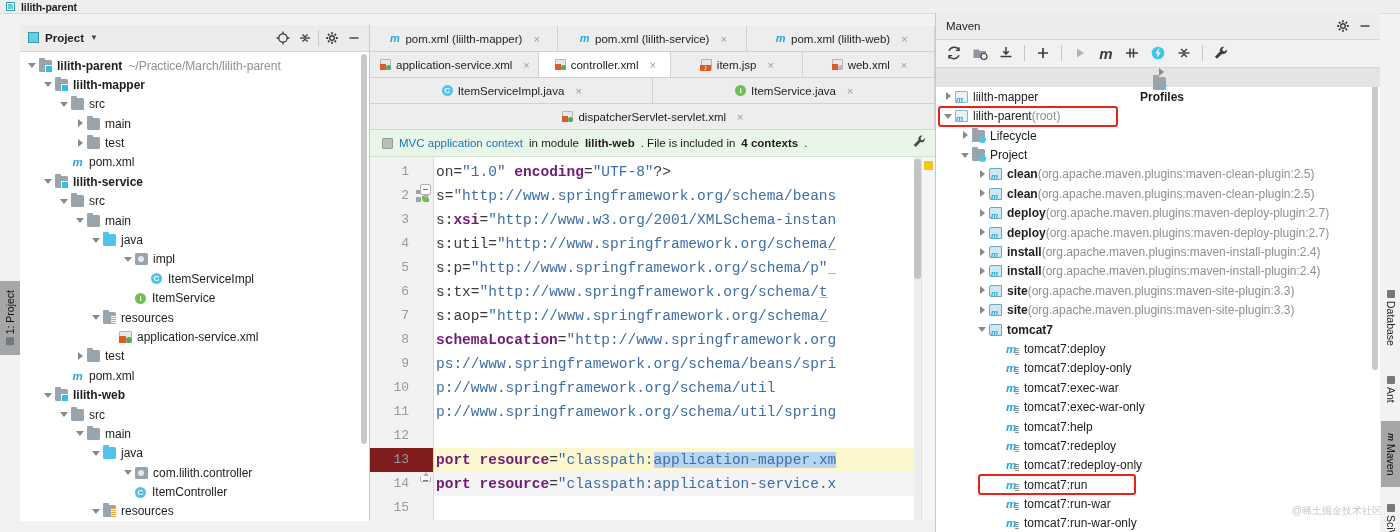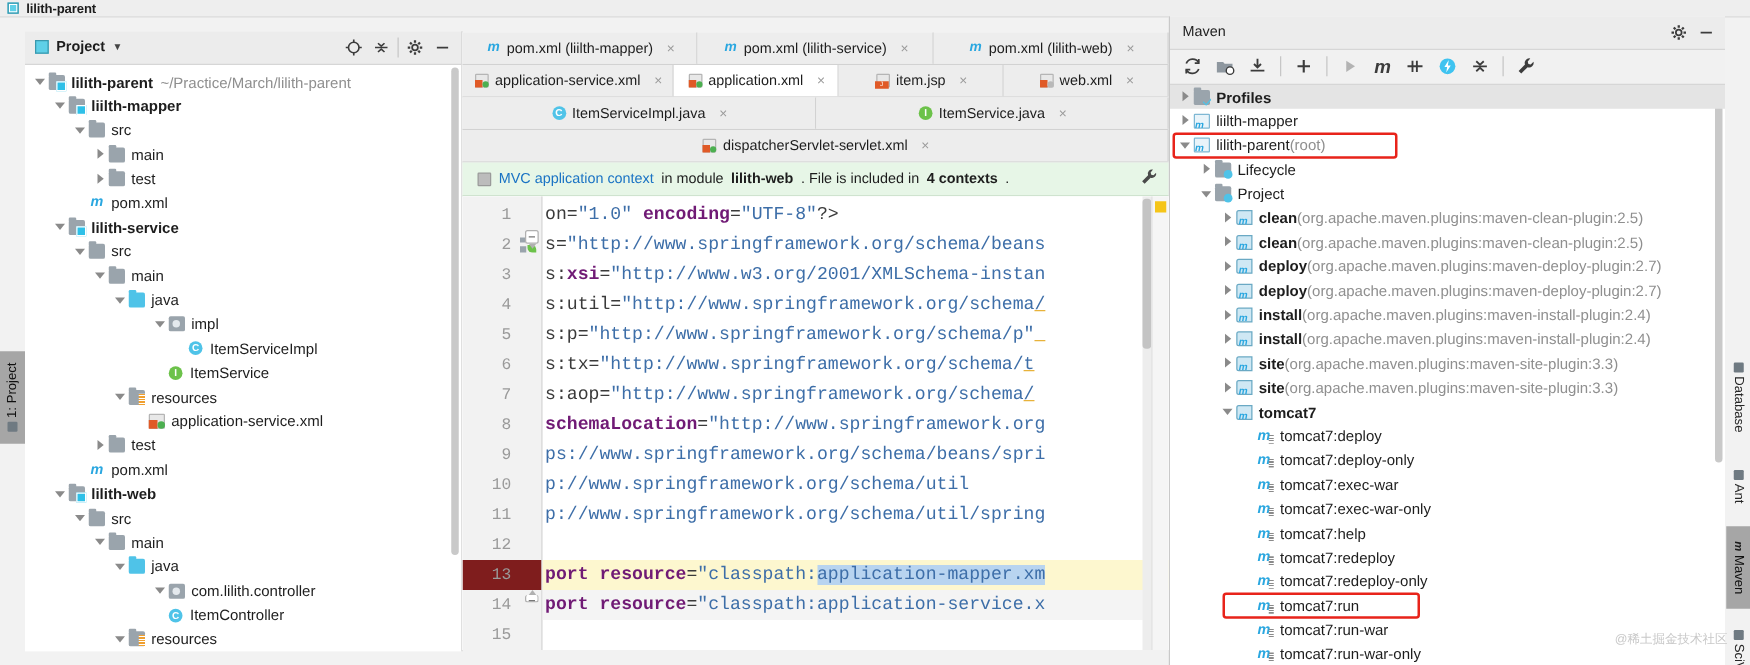--- a/index.html
+++ b/index.html
@@ -418,21 +418,21 @@
             </div>
           </div>
           <div class="tabrow">
             <div class="tab center grow">
               <span class="tabico xmlf"></span>
               <span>application-service.xml</span>
               <span class="x">×</span>
             </div>
             <div class="tab center active grow">
               <span class="tabico xmlf"></span>
-              <span>application.xml</span>
+              <span>controller.xml</span>
               <span class="x">×</span>
             </div>
             <div class="tab center grow">
               <span class="tabico jsp"></span>
               <span>item.jsp</span>
               <span class="x">×</span>
             </div>
             <div class="tab center grow">
               <span class="tabico webxml"></span>
               <span>web.xml</span>
@@ -584,21 +584,21 @@
         <div class="mvsep"></div>
         <div class="mvb">
           <svg width="16" height="16" viewBox="0 0 16 16">
               <path d="M11.2 1.8a3.6 3.6 0 00-4.2 4.8L1.9 11.7l2.1 2.1 5.1-5.1a3.6 3.6 0 004.7-4.3l-2.2 2.2-1.9-.5-.5-1.9z" fill="#3c3c3c"></path>
             </svg>
         </div>
       </div>
 
       <div class="mvtree" id="maven-tree">
         <div class="mv-scroll"></div>
-      <div class="mrow selrow" style="padding-left: 8px;">
+      <div class="mrow selrow" style="padding-left: 8px; flex-direction: column;">
             <span class="tw right"></span>
             <span class="mi prof"></span>
             <span class="mlabel b">Profiles</span>
           </div>
           <div class="mrow" style="padding-left: 8px;">
             <span class="tw right"></span>
             <span class="mi pom"></span>
             <span class="mlabel">liilth-mapper</span>
           </div>
           <div class="mrow" style="padding-left: 8px;">

